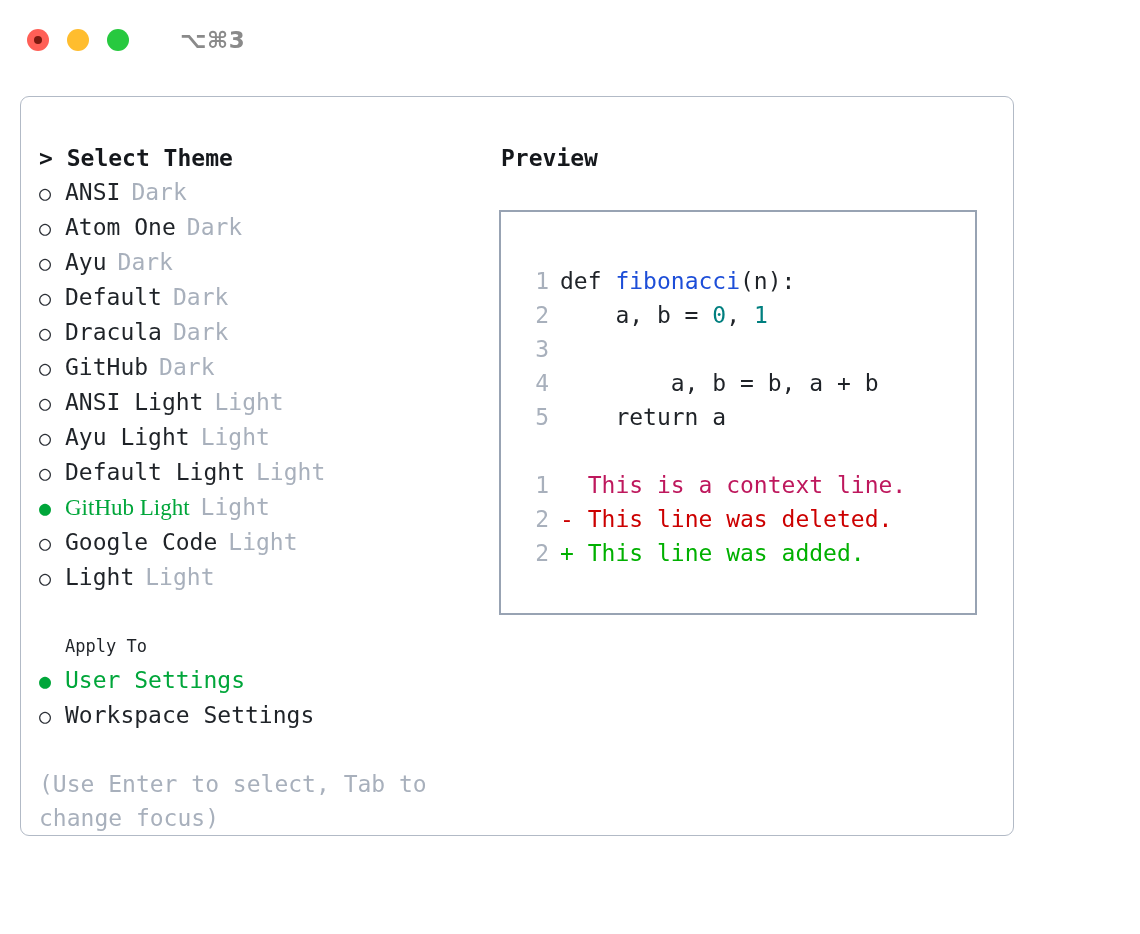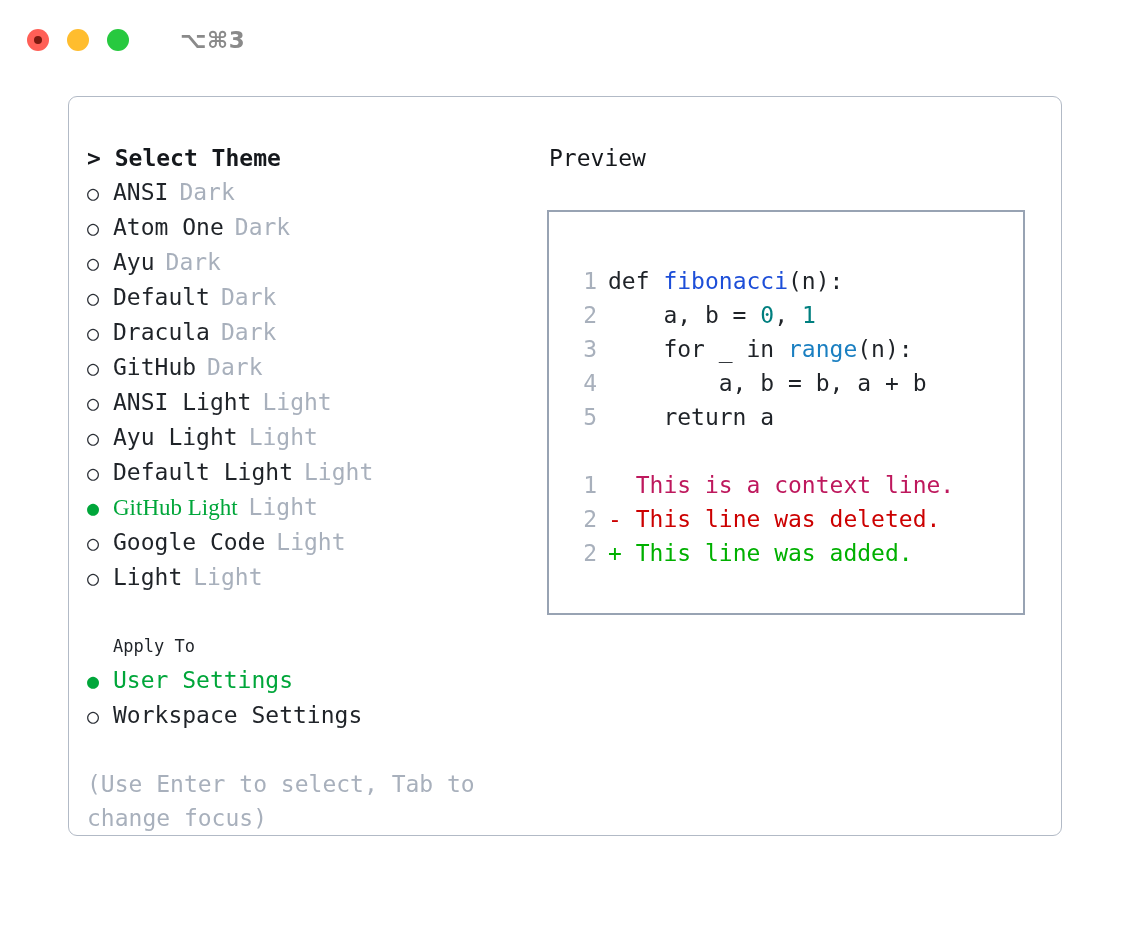--- a/index.html
+++ b/index.html
@@ -48,21 +48,20 @@
   }
 
   
   .panel {
     position: absolute;
     left: 20px; top: 96px;
     width: 994px; height: 740px;
     border: 1px solid #b2bac6;
     border-radius: 9px;
     background: #ffffff;
-    margin-left: 48px;
   }
 
   .columns { display: flex; padding: 44px 0 0 18px; }
   .col-left  { width: 460px; }
   .col-right { width: 500px; }
 
   
   .list-title {
     font-size: 23px;
     font-weight: bold;
@@ -114,21 +113,21 @@
     margin-top: 34px;
     font-size: 23px;
     line-height: 34px;
     color: #a8b0bc;
     width: 410px;
   }
 
   
   .preview-title {
     font-size: 23px;
-    font-weight: normal;
+    font-weight: bold;
     color: #15181c;
     line-height: 34px;
     margin-left: 2px;
   }
   .preview-box {
     margin-top: 35px;
     width: 478px;
     height: 405px;
     border: 2px solid #98a3b3;
     background: #ffffff;
@@ -202,21 +201,21 @@
 
         <div class="hint">(Use Enter to select, Tab to change focus)</div>
       </div>
 
       <div class="col-right">
         <div class="preview-title">Preview</div>
         <div class="preview-box">
           <div id="code-block">
               <div class="code-line"><span class="lineno">1</span><span><span class="tok-kw">def </span><span class="tok-fn">fibonacci</span><span class="tok-plain">(n):</span></span></div>
               <div class="code-line"><span class="lineno">2</span><span><span class="tok-plain">    a, b = </span><span class="tok-num">0</span><span class="tok-plain">, </span><span class="tok-num">1</span></span></div>
-              <div class="code-line"><span class="lineno">3</span><span><span class="tok-plain">    for _ in </span><span class="tok-call">range</span><span class="tok-plain">(n):</span></span></div>
+              <div class="code-line"><span class="lineno">3</span></div>
               <div class="code-line"><span class="lineno">4</span><span><span class="tok-plain">        a, b = b, a + b</span></span></div>
               <div class="code-line"><span class="lineno">5</span><span><span class="tok-plain">    return a</span></span></div>
             </div>
           <div class="blank-line"></div>
           <div id="diff-block">
               <div class="code-line"><span class="lineno">1</span><span class="diff-ctx">  </span><span class="diff-ctx">This is a context line.</span></div>
               <div class="code-line"><span class="lineno">2</span><span class="diff-del">- </span><span class="diff-del">This line was deleted.</span></div>
               <div class="code-line"><span class="lineno">2</span><span class="diff-add">+ </span><span class="diff-add">This line was added.</span></div>
             </div>
         </div>

